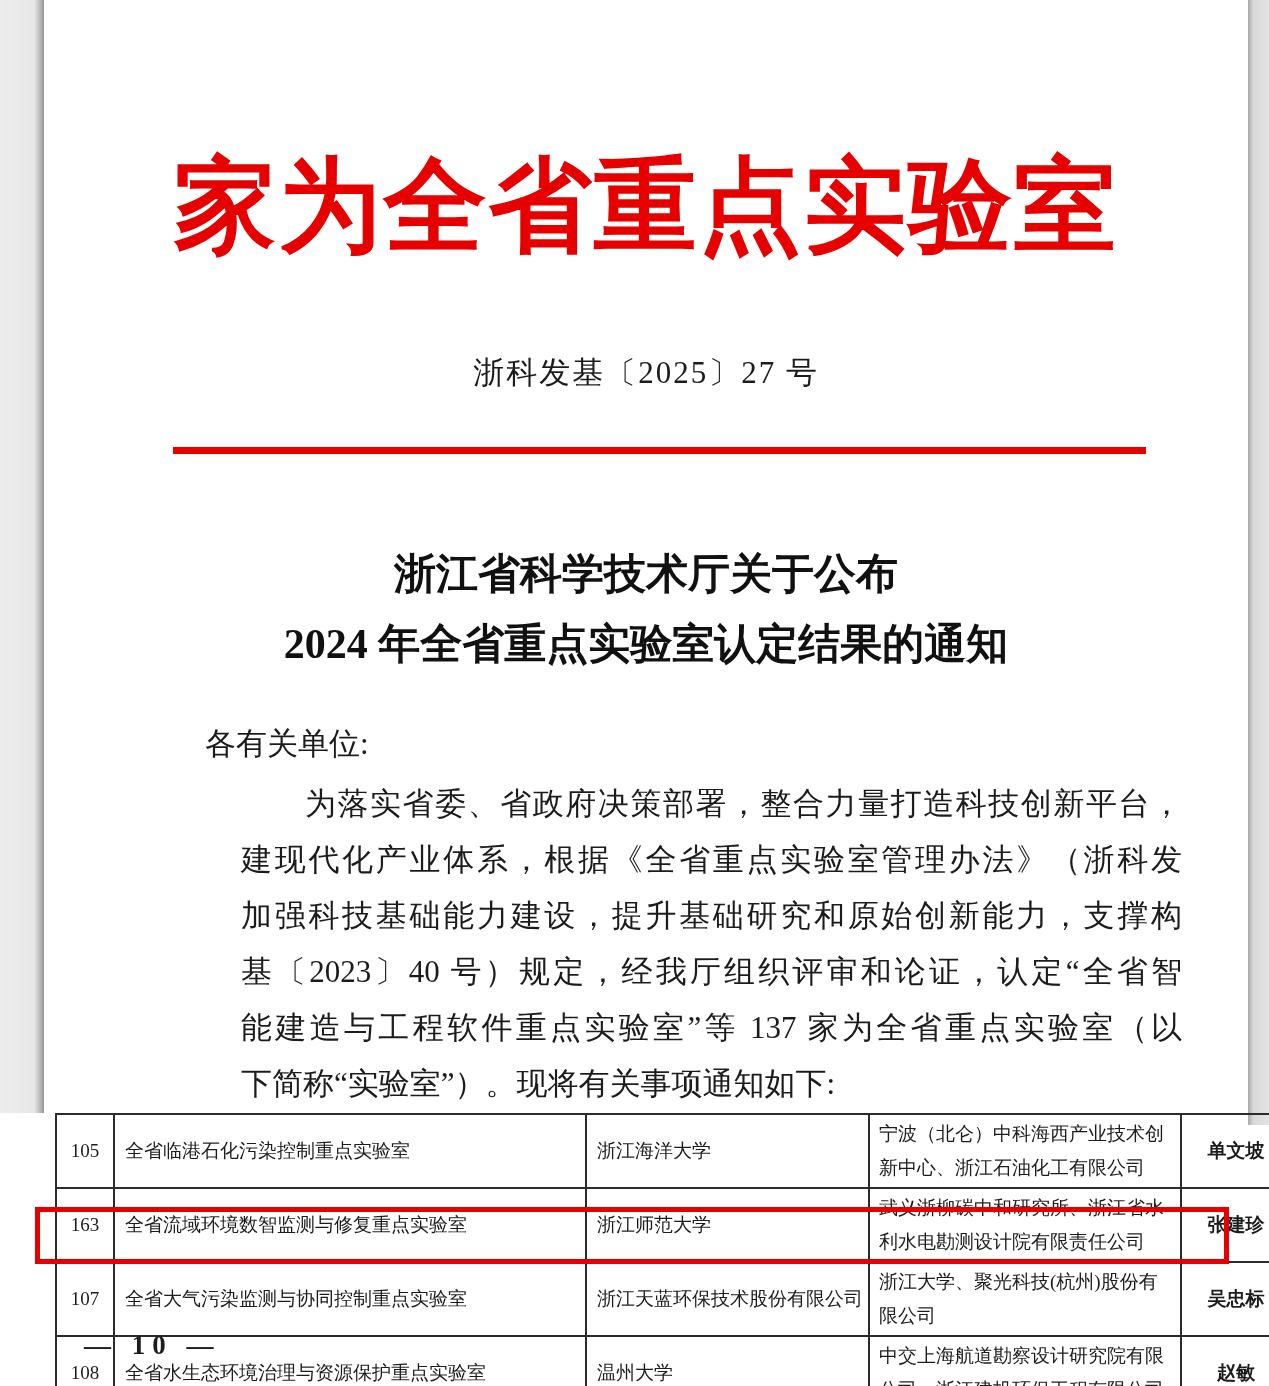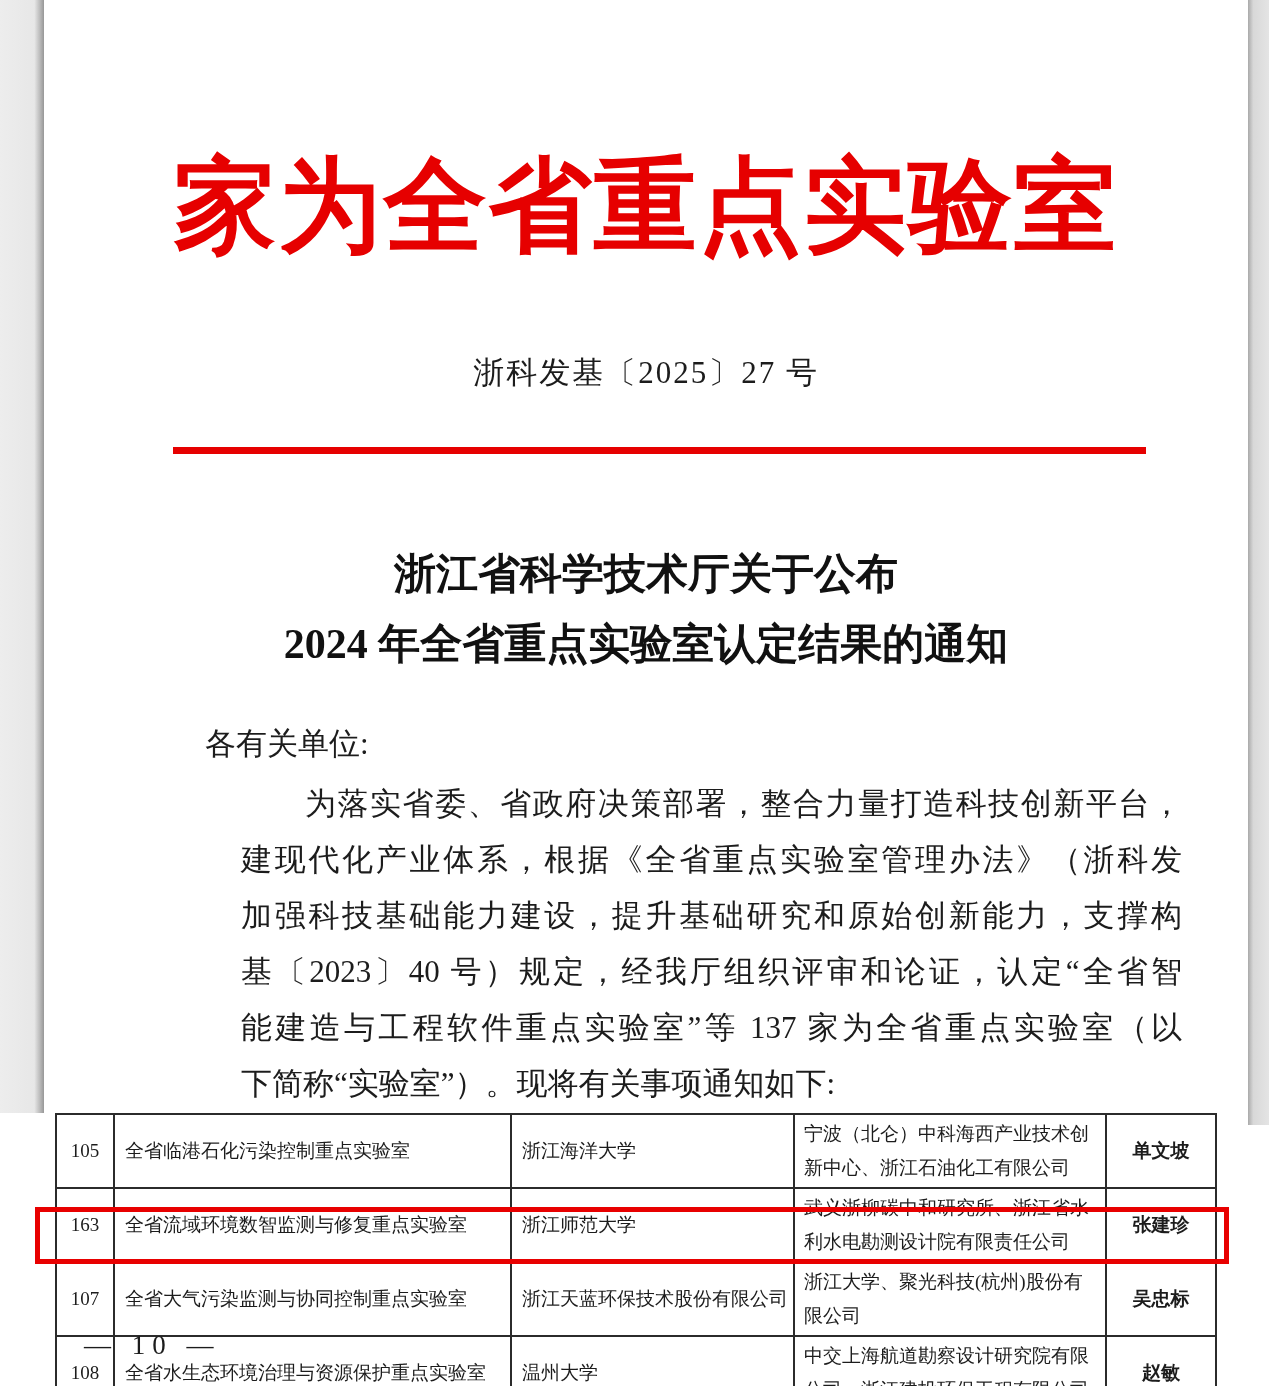--- a/index.html
+++ b/index.html
@@ -56,35 +56,35 @@
   .labs-table {
     position:absolute; left:55px; top:1113px; width:1160px;
     border-collapse:collapse; table-layout:fixed;
   }
   .labs-table td {
     border:2px solid #2b2b2b;
     font-size:19px; vertical-align:middle;
     overflow:hidden;
   }
   .c-no  { width:58px;  text-align:center; }
-  .c-lab { width:397px; padding-left:10px; white-space:nowrap; }
+  .c-lab { width:472px; padding-left:10px; white-space:nowrap; }
   .c-inst{ width:283px; padding-left:10px; white-space:nowrap; }
   .c-part{ width:312px; padding:2px 6px 2px 9px; font-size:18.5px; line-height:34px; }
   .c-dir { width:110px; text-align:center;font-weight:bold; }
   .r105 { height:50px; }
   .r106 { height:48px; }
   .r107 { height:51px; }
   .r108 { height:49px; }
   .highlight-box {
     position:absolute; left:35px; top:1207px; width:1194px; height:57px;
     border:5px solid #e80000; pointer-events:none;
   }
   .page-number {
     position:absolute; left:84px; top:1330px;
-    font-size:27px; letter-spacing:7px; white-space:nowrap;
+    font-size:27px; letter-spacing:7px; white-space:nowrap;font-weight:bold;
   }
 </style>
 </head>
 <body>
 
 <div class="edge-left"></div>
 <div class="edge-right"></div>
 
 <div class="doc-header-title">家为全省重点实验室</div>
 <div class="doc-number">浙科发基〔2025〕27 号</div>

